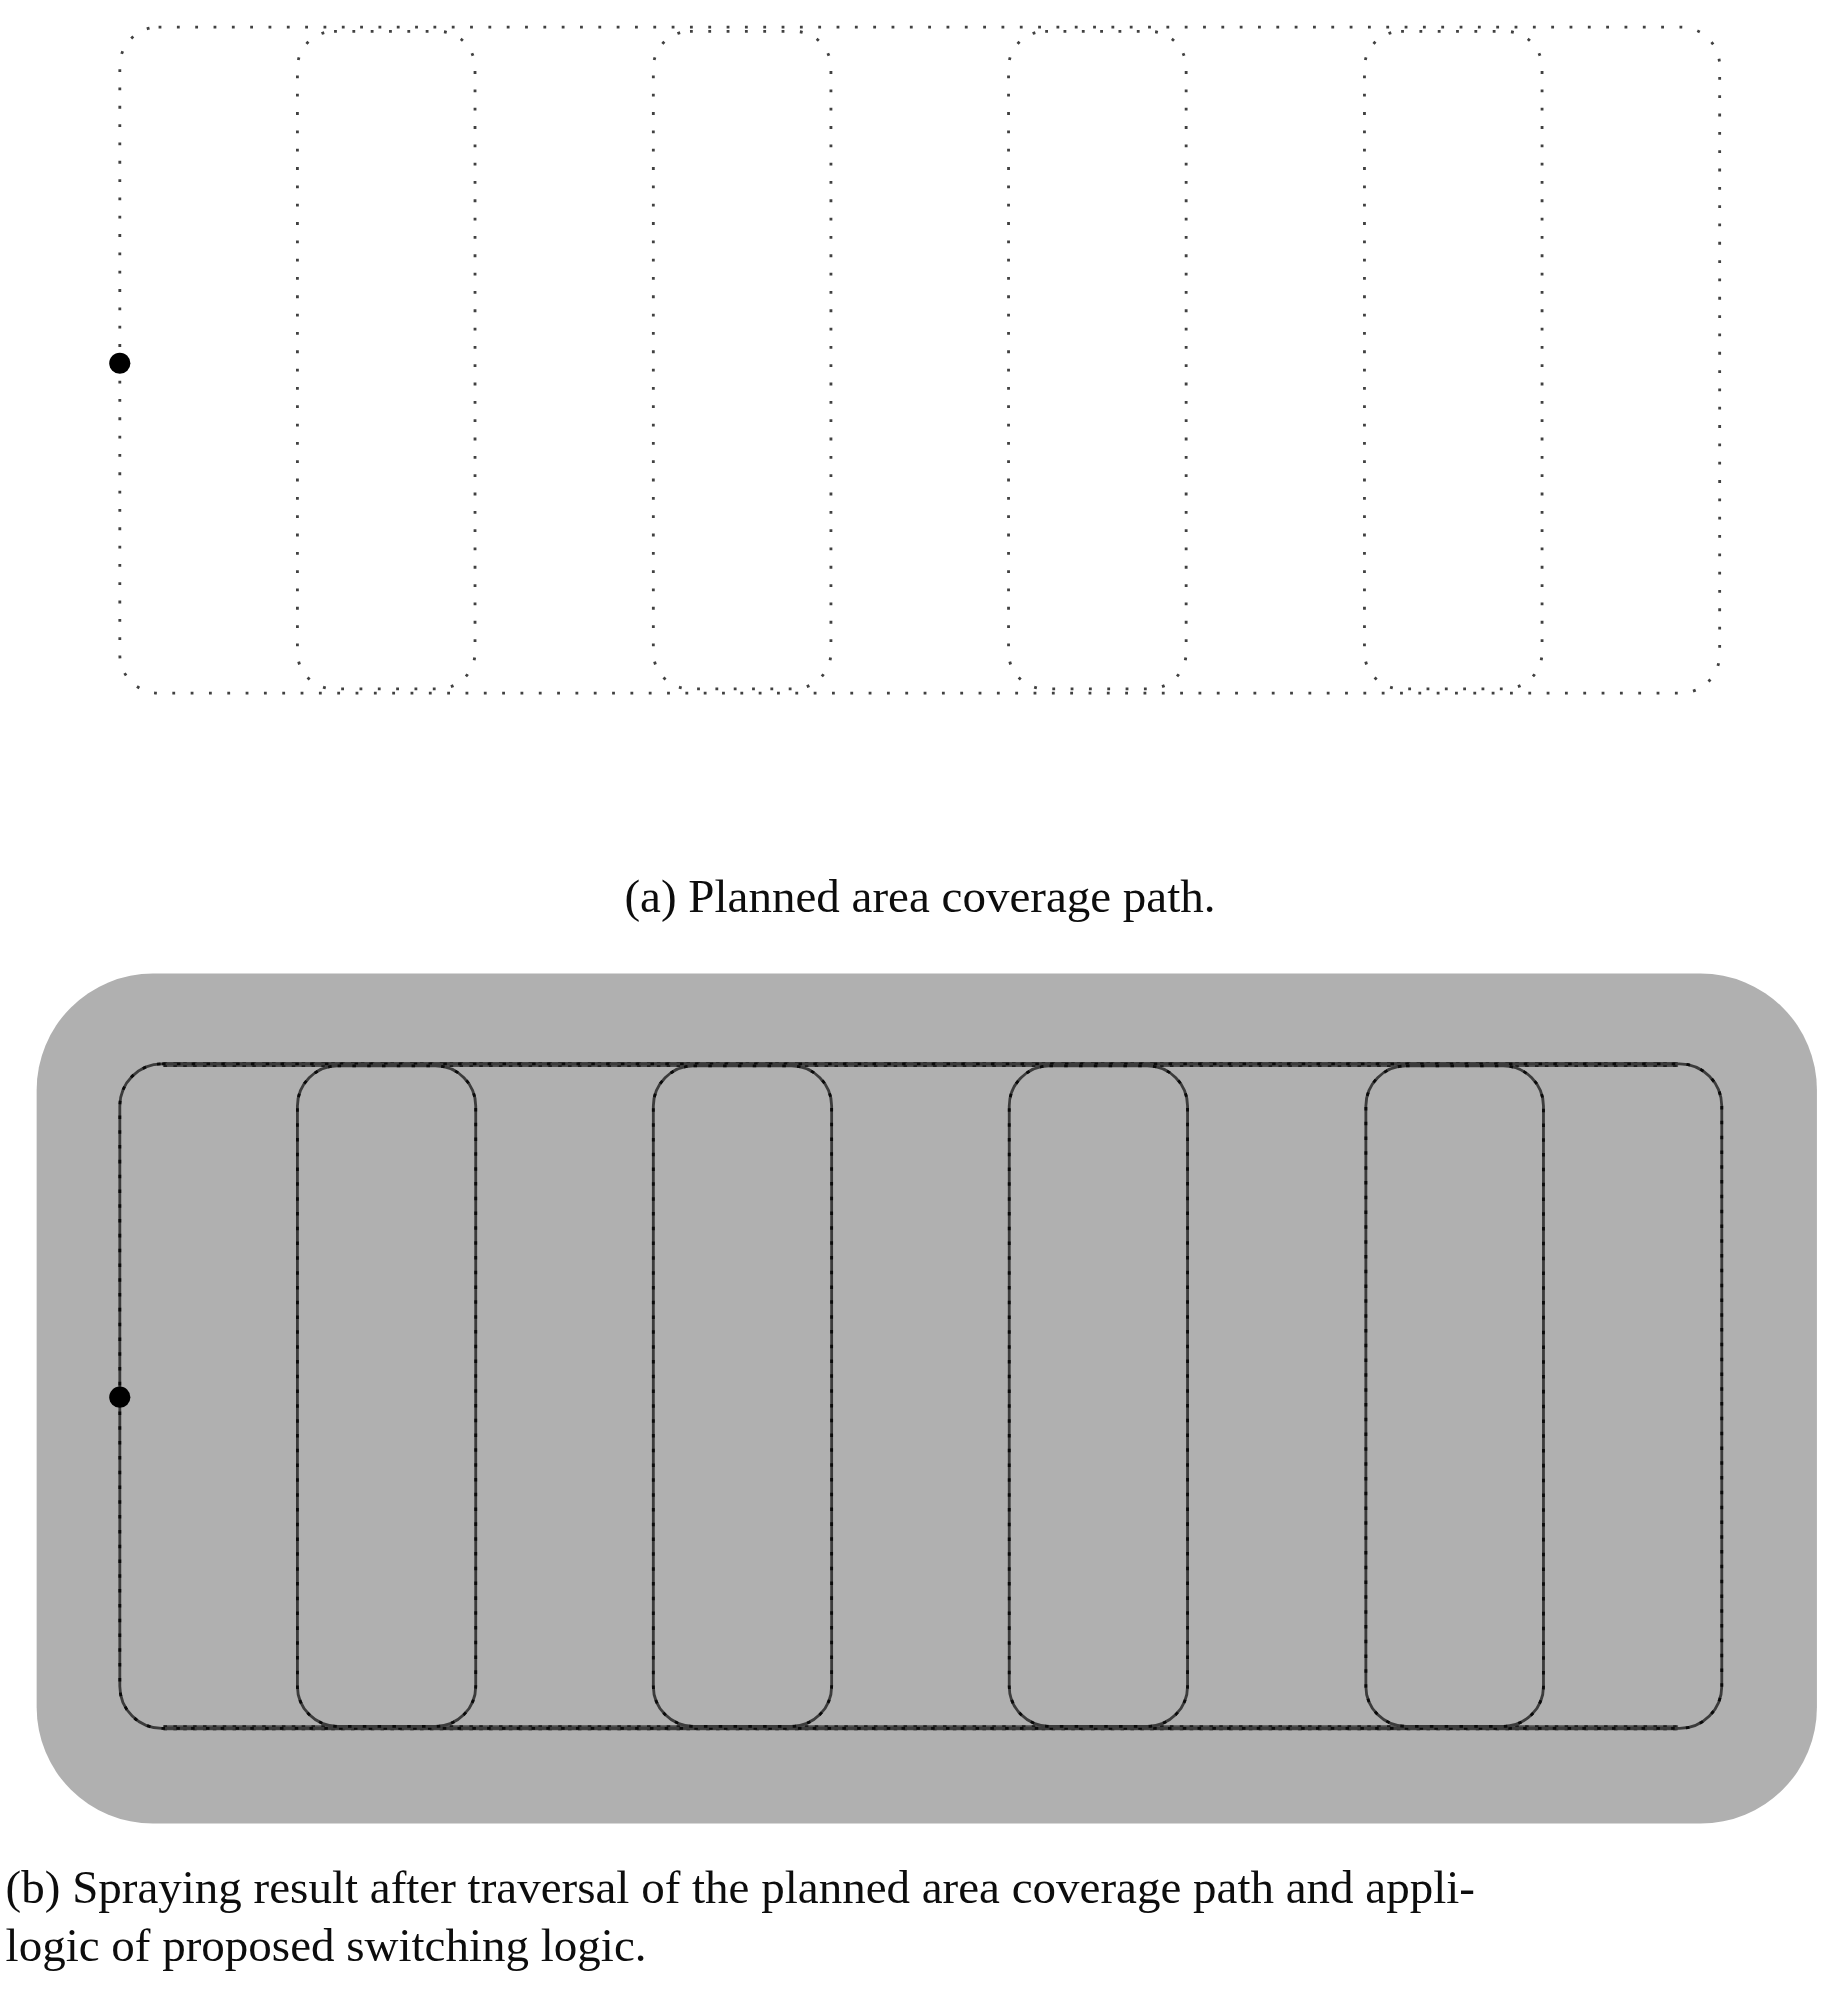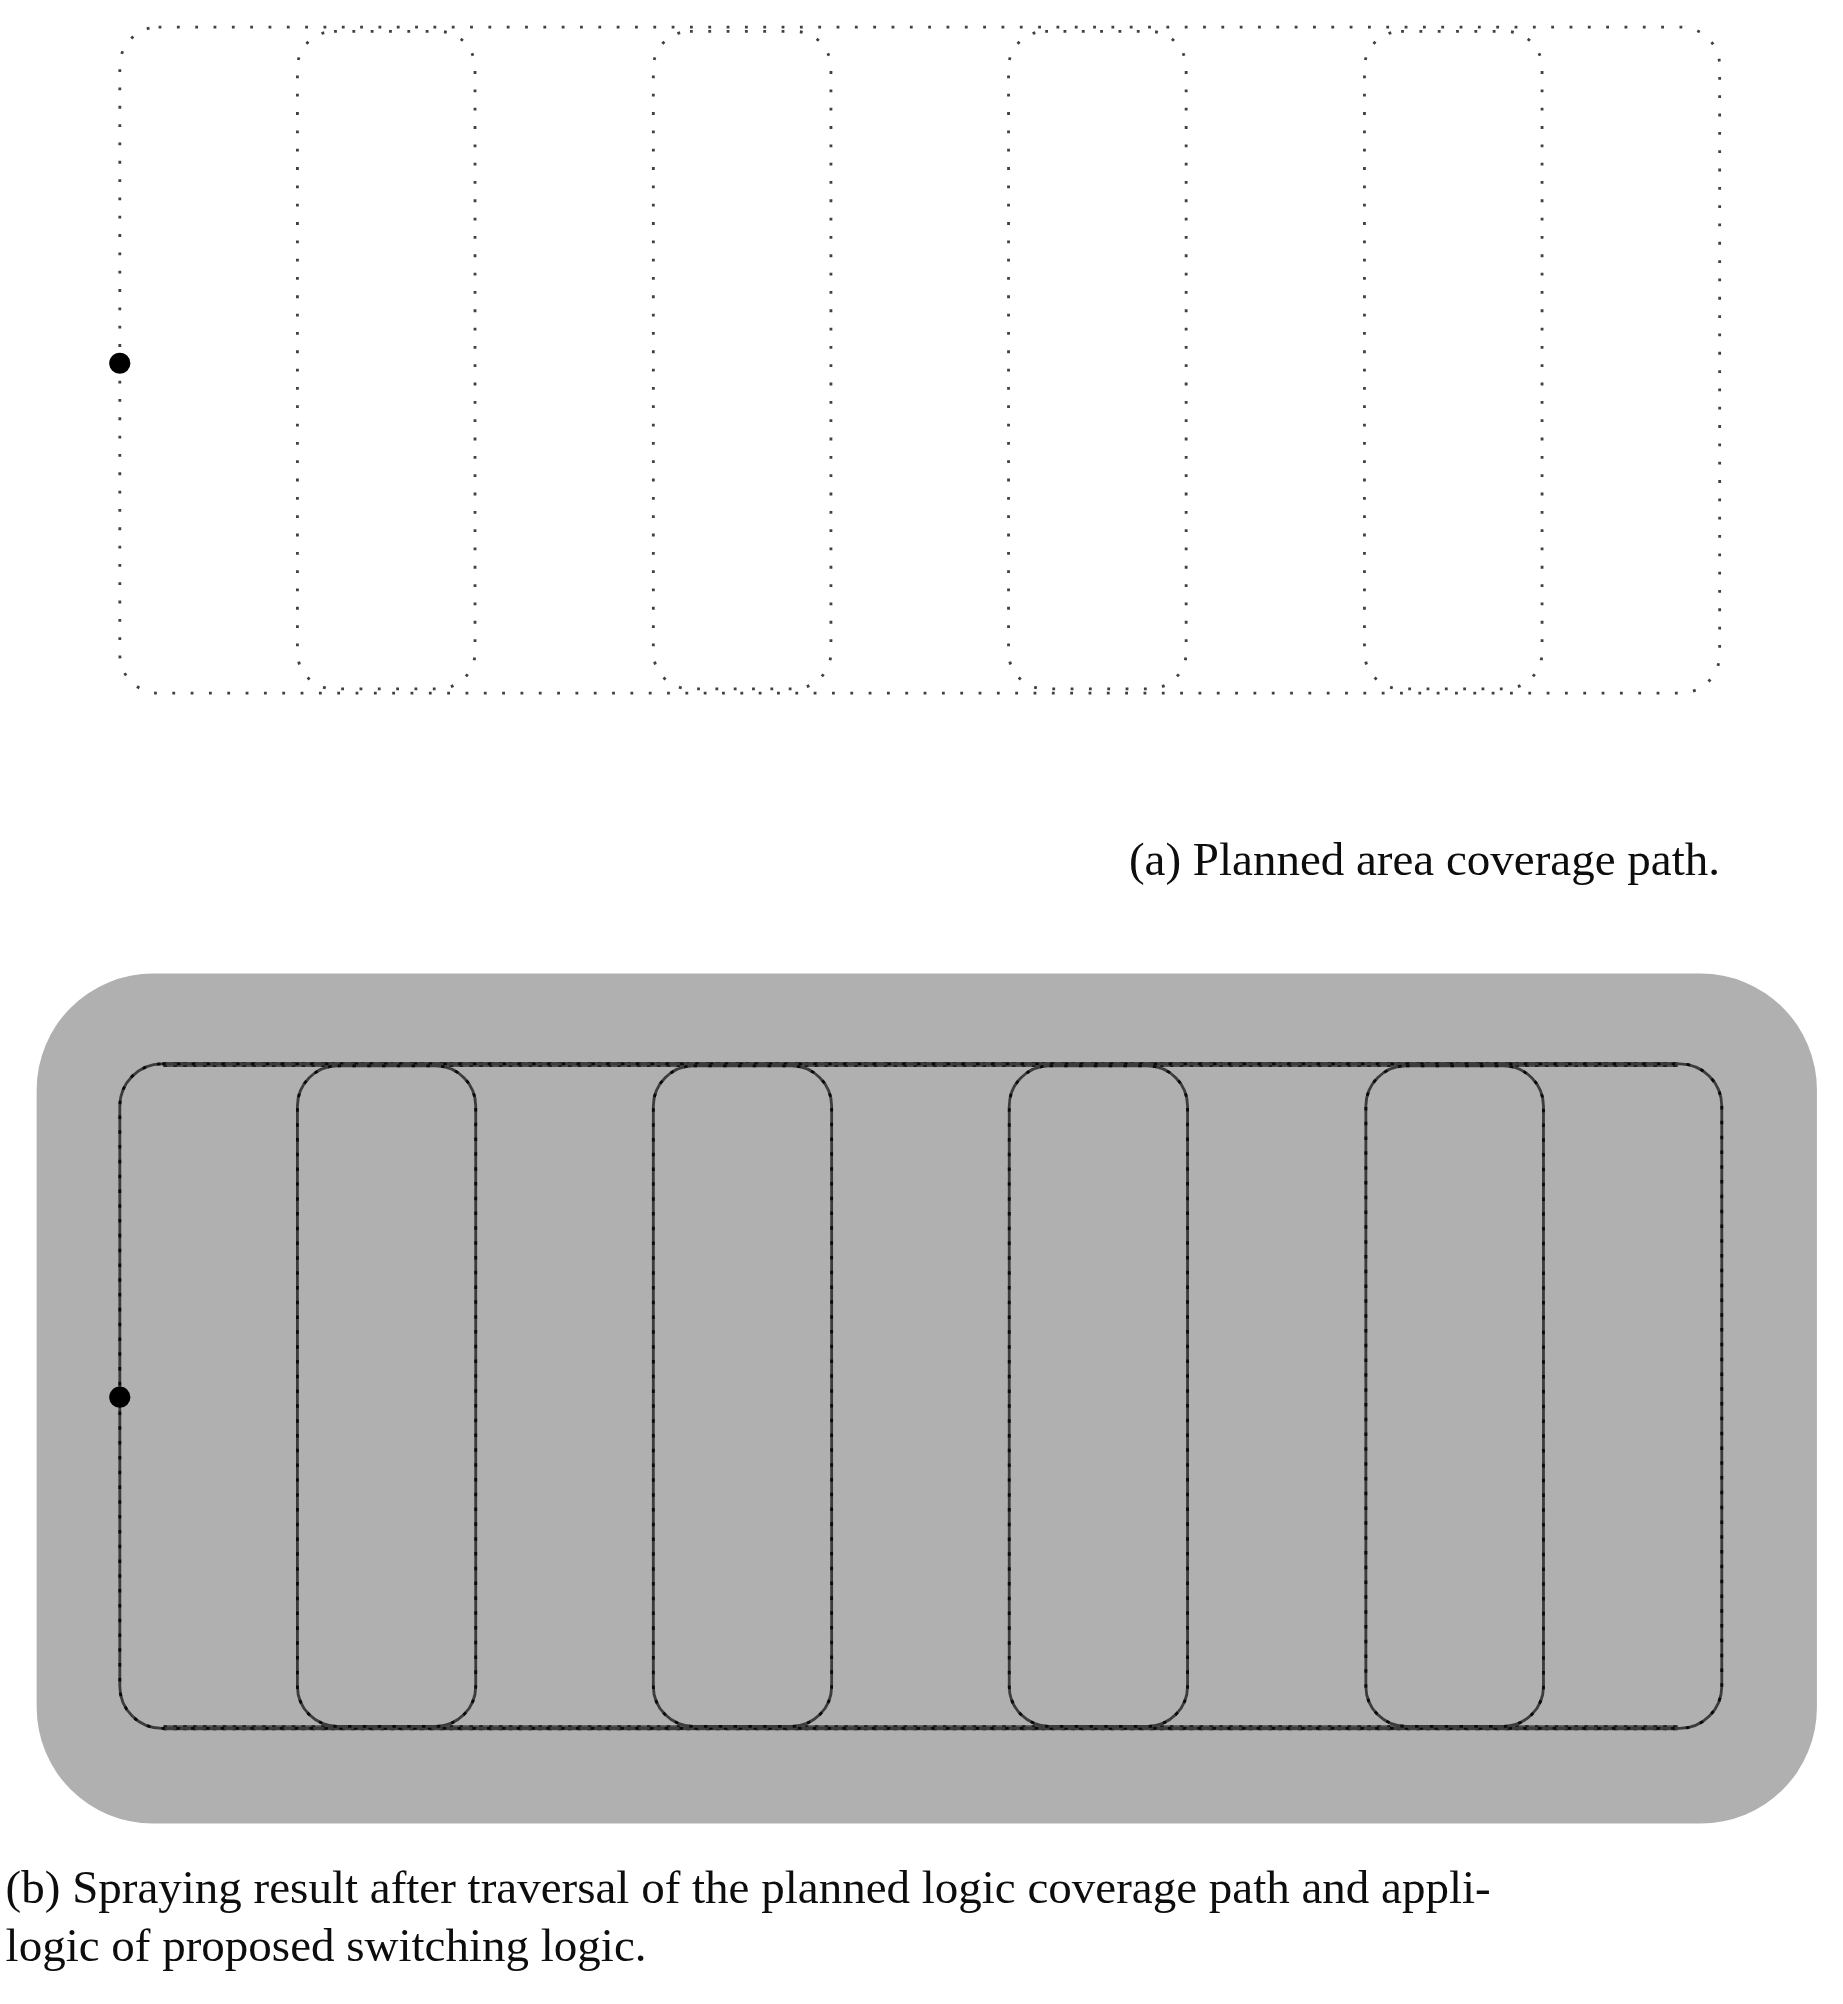--- a/index.html
+++ b/index.html
@@ -19,23 +19,23 @@
     display: block;
   }
   .cap {
     position: absolute;
     color: #0d0d0d;
     font-size: 47px;
     -webkit-font-smoothing: antialiased;
   }
   .cap-a {
     left: 120px;
-    top: 831px;
+    top: 868px;
     width: 1600px;
-    text-align: right;
+    text-align: center;
     line-height: 56px;
   }
   .cap-b {
     left: 5.6px;
     top: 1858px;
     width: 1834px;
     text-align: left;
     line-height: 58px;
   }
 </style>
@@ -68,17 +68,17 @@
         <rect x="1432" y="1512" width="253" height="937" rx="57" ry="57" fill="none" stroke="#0a0a0a" stroke-width="4" stroke-dasharray="5 16"></rect>
         <rect x="1938" y="1512" width="252" height="937" rx="57" ry="57" fill="none" stroke="#3c3c3c" stroke-width="4"></rect>
         <rect x="1938" y="1512" width="252" height="937" rx="57" ry="57" fill="none" stroke="#0a0a0a" stroke-width="4" stroke-dasharray="5 16"></rect>
         <circle cx="170" cy="1982" r="15" fill="#000000"></circle>
       </g>
   </svg>
 
   <div class="cap cap-a">(a) Planned area coverage path.</div>
 
   <div class="cap cap-b">
-    <span>(b) Spraying result after traversal of the planned logic coverage path and appli-</span><br>
+    <span>(b) Spraying result after traversal of the planned area coverage path and appli-</span><br>
     <span>logic of proposed switching logic.</span>
   </div>
 </div>
 
 
 </body></html>

